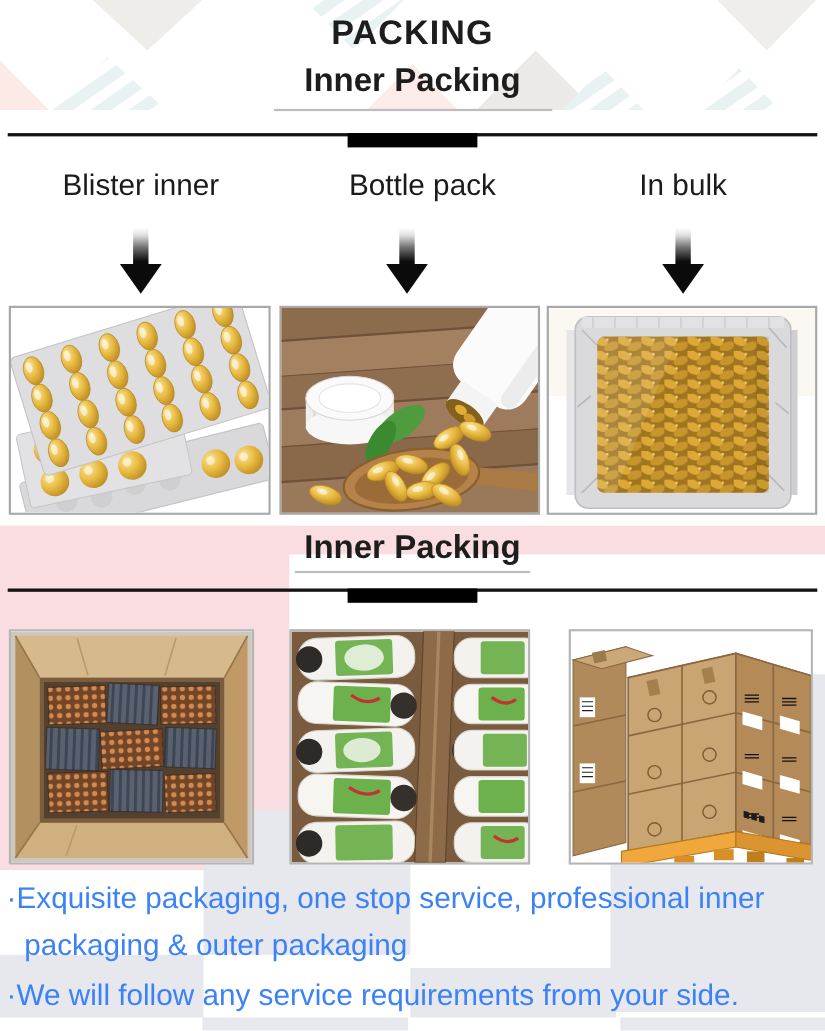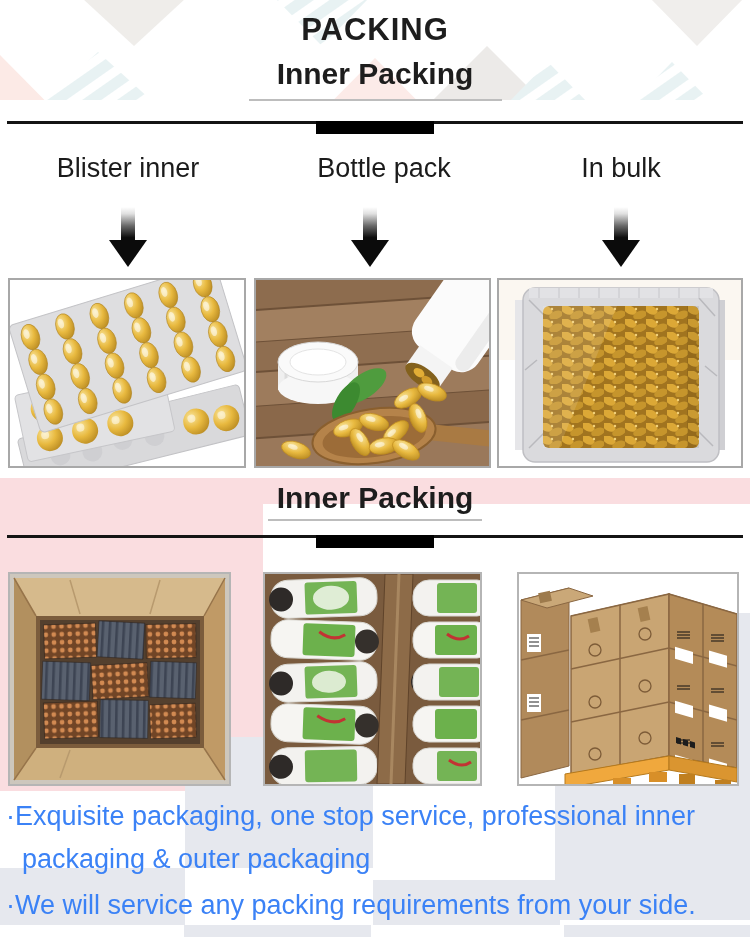--- a/index.html
+++ b/index.html
@@ -389,16 +389,16 @@
         <rect x="94" y="204" width="18" height="10" fill="#d88f28"></rect>
         <rect x="130" y="198" width="18" height="10" fill="#d88f28"></rect>
         <rect x="160" y="200" width="16" height="10" fill="#c07f1f"></rect>
         <rect x="196" y="206" width="16" height="10" fill="#c07f1f"></rect>
       </g>
     </svg>
   </div>
 
   <div class="notes">
     <p>·Exquisite packaging, one stop service, professional inner packaging &amp; outer packaging</p>
-    <p>·We will service any packing requirements from your side.</p>
+    <p>·We will follow any service requirements from your side.</p>
   </div>
 
 </div>
 
 </body></html>

